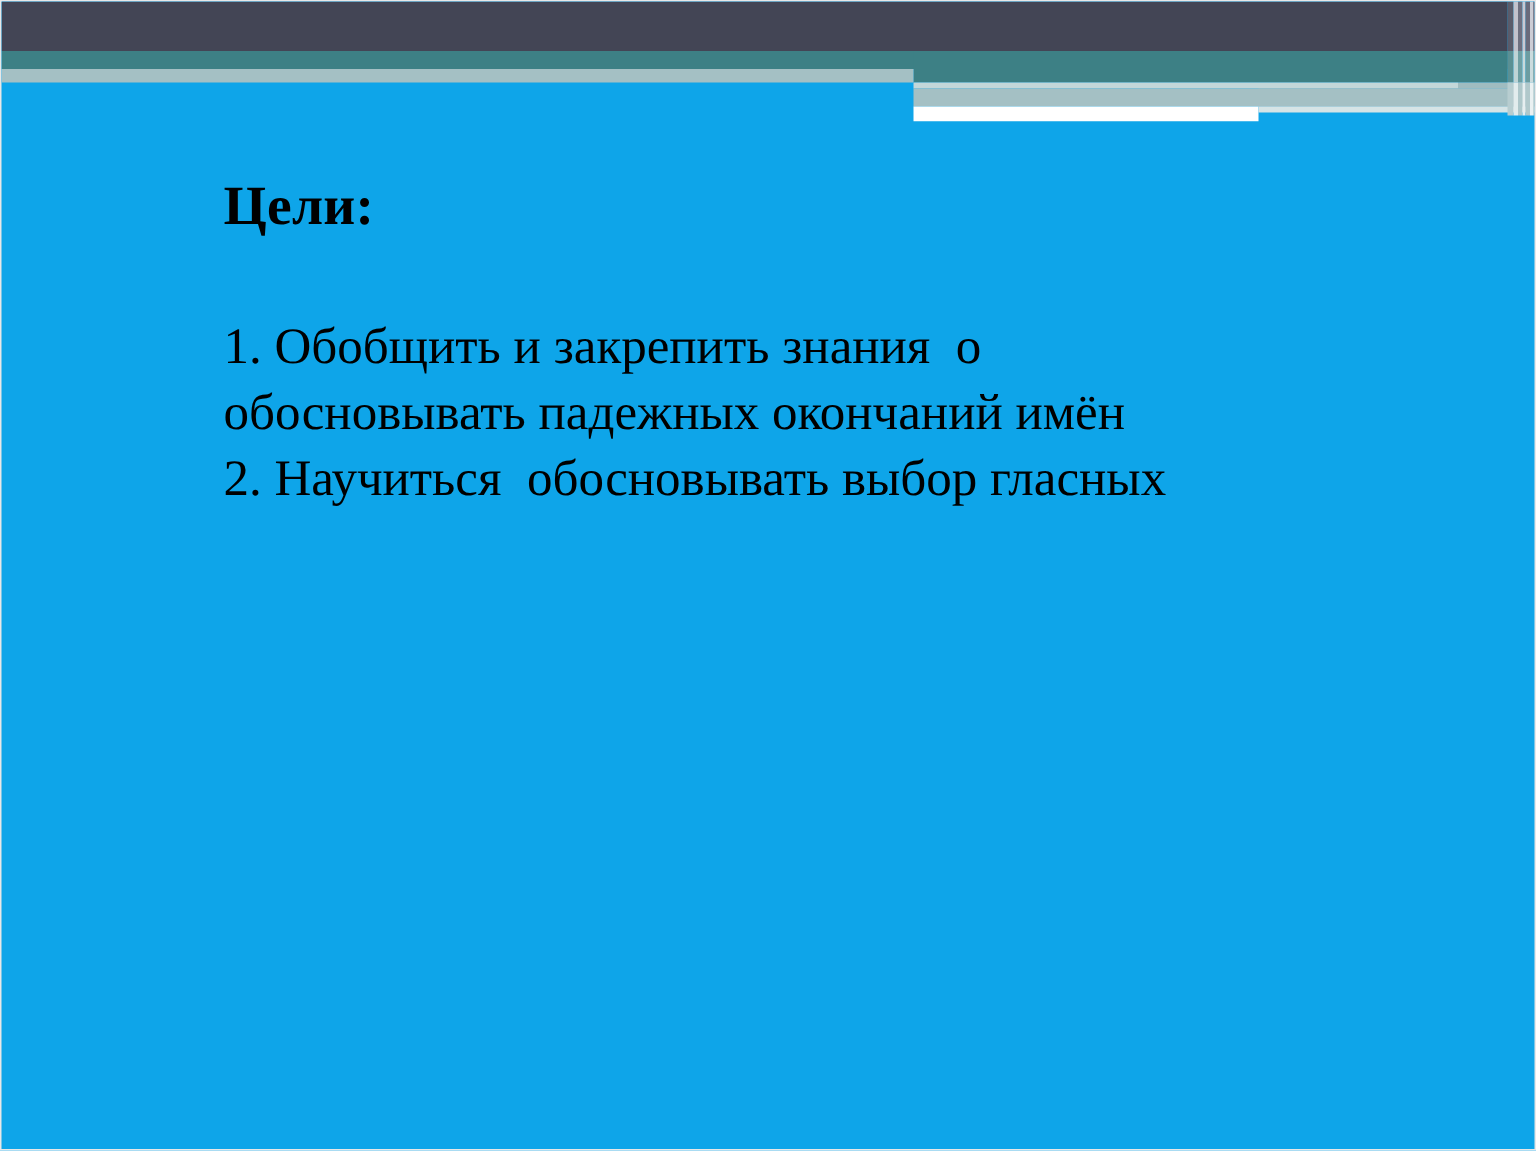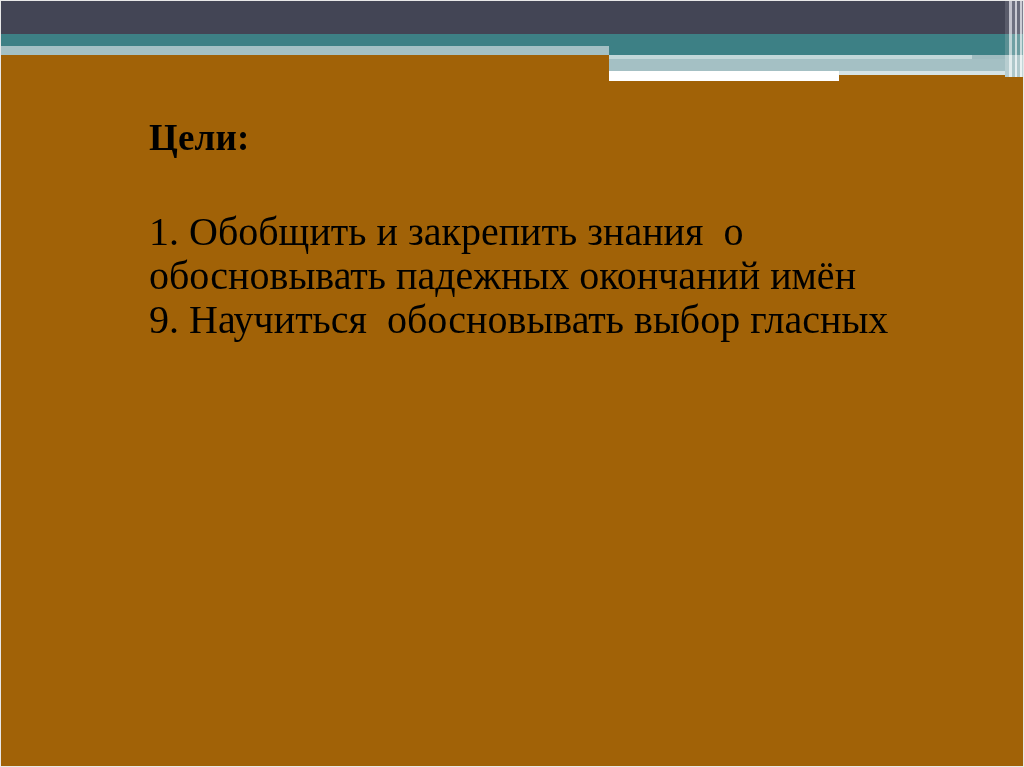--- a/index.html
+++ b/index.html
@@ -9,21 +9,21 @@
     background: #ffffff;
   }
   body {
     font-family: "Liberation Serif", "DejaVu Serif", serif;
   }
 
   #slide {
     position: relative;
     width: 1024px;
     height: 767px;
-    background: #a16207;
+    background: #0ea5e9;
     overflow: hidden;
     box-sizing: border-box;
     border: 1px solid #e8e8e8;
   }
 
   
   #header-banner {
     position: absolute;
     left: 0;
     top: 0;
@@ -100,21 +100,21 @@
 
   #body-block {
     position: absolute;
     left: 148px;
     top: 209px;
     width: 830px;
   }
   .body-line {
     font-family: "Liberation Serif", "DejaVu Serif", serif;
     font-weight: normal;
-    font-size: 40px;
+    font-size: 34px;
     line-height: 44px;
     color: #000000;
     white-space: pre;
     margin: 0;
   }
 </style>
 </head>
 <body>
 
 <div id="slide">
@@ -159,16 +159,16 @@
 
   </div>
 
   <div id="title-block">
     <h1 id="slide-title">Цели:</h1>
   </div>
 
   <div id="body-block">
     <p class="body-line">1. Обобщить и закрепить знания  о</p>
     <p class="body-line">обосновывать падежных окончаний имён</p>
-    <p class="body-line">9. Научиться  обосновывать выбор гласных</p>
+    <p class="body-line">2. Научиться  обосновывать выбор гласных</p>
   </div>
 
 </div>
 
 </body></html>

